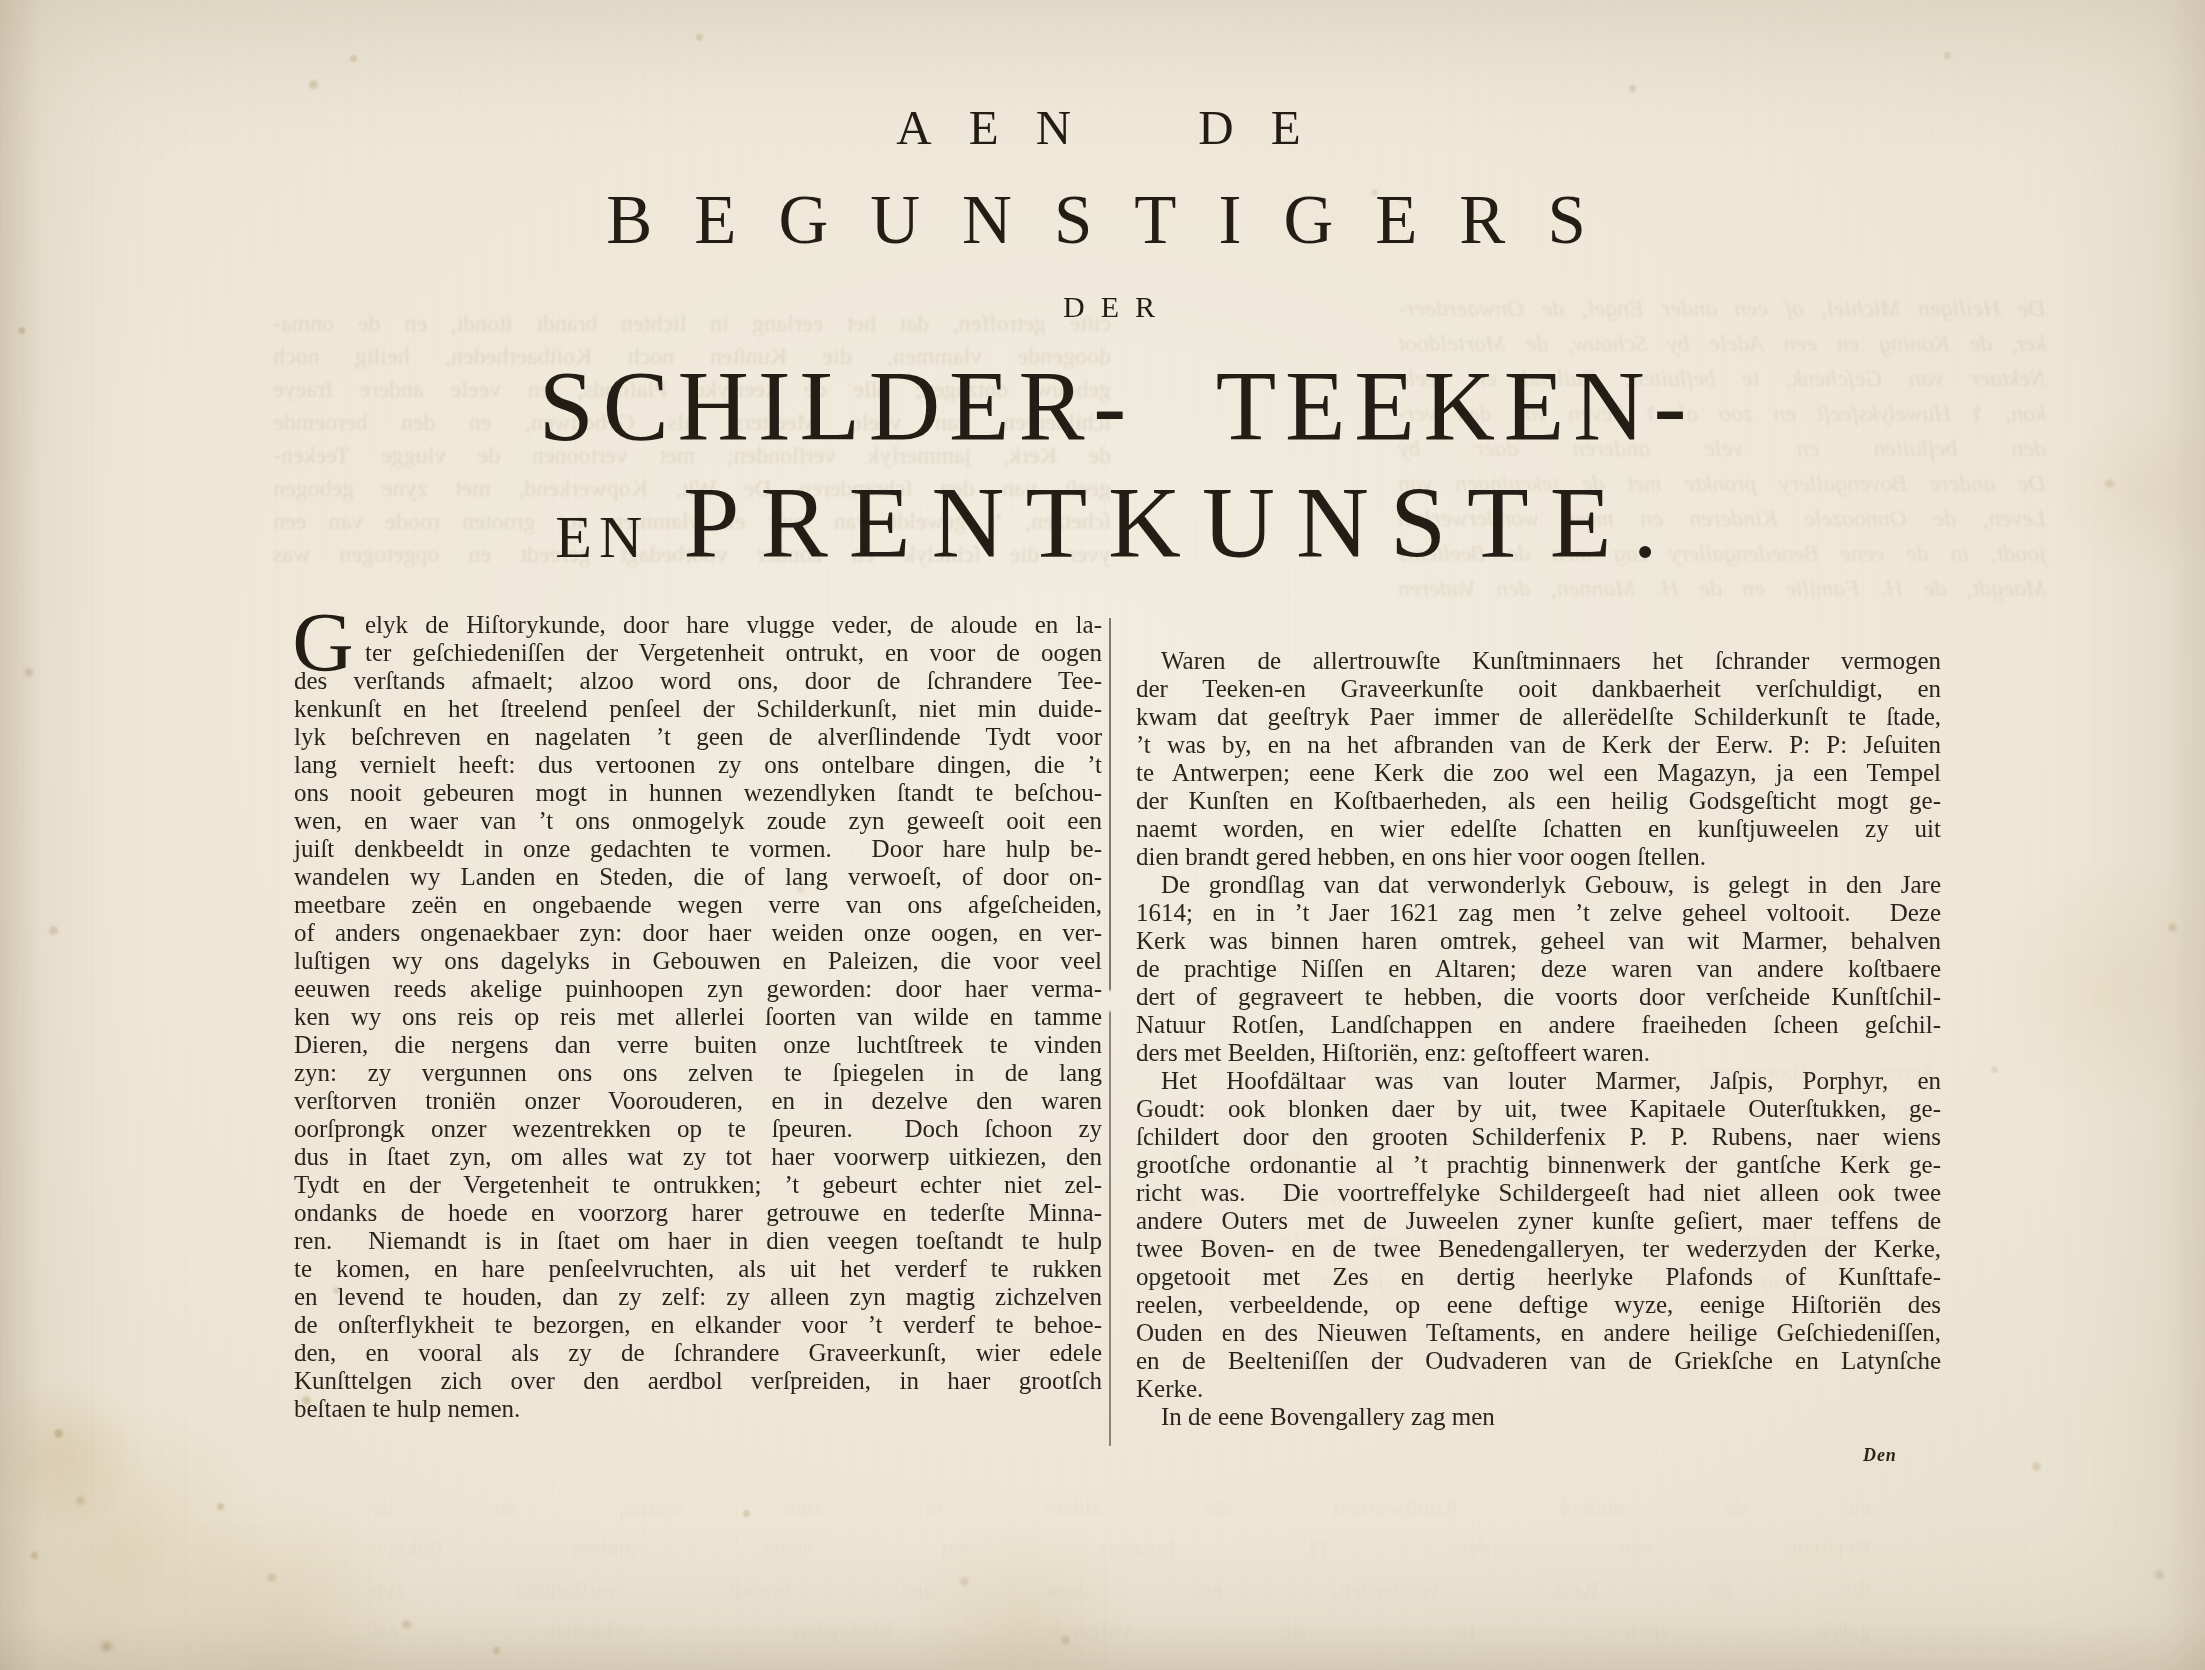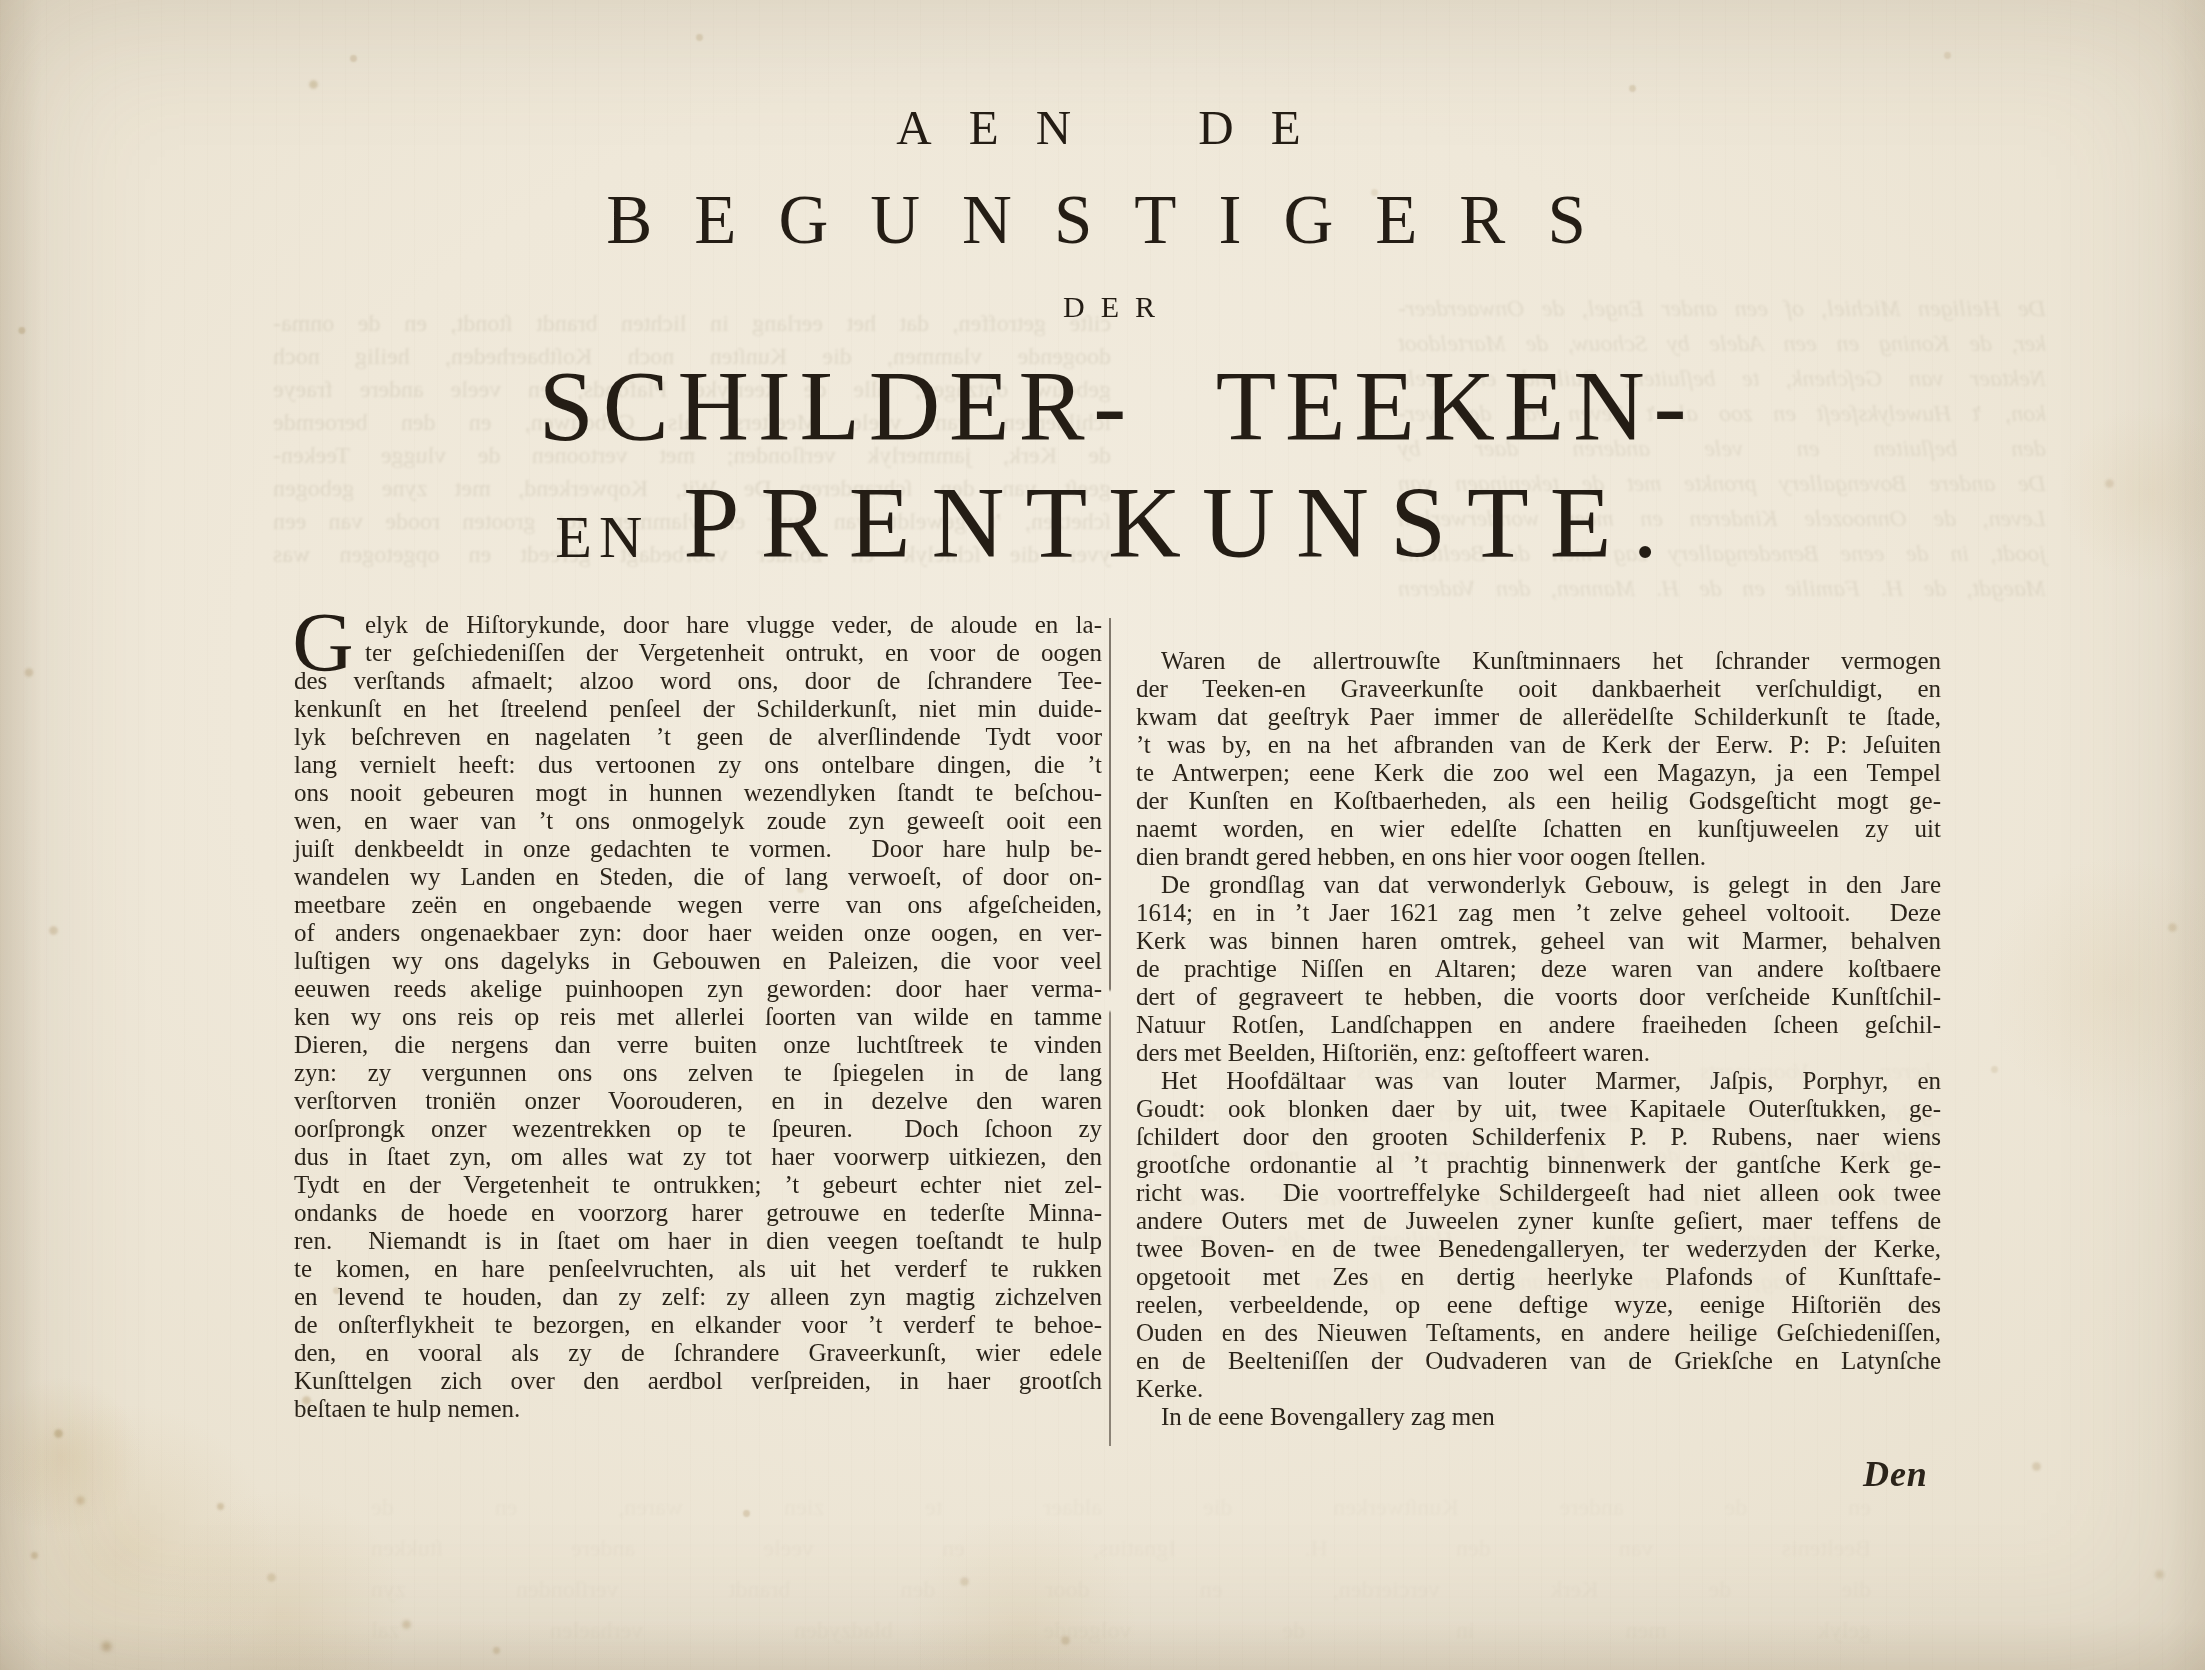--- a/index.html
+++ b/index.html
@@ -48,21 +48,21 @@
   .dropcap{position:absolute;left:-1.8px;top:-11.5px;font-size:85px;line-height:85px;color:#241d15;}
 
   .divider{
     position:absolute;left:1109px;top:618px;width:1.8px;height:828px;
     background:linear-gradient(to bottom,
       rgba(58,48,38,.62) 0px, rgba(58,48,38,.62) 371px,
       rgba(58,48,38,0) 374px, rgba(58,48,38,0) 392px,
       rgba(58,48,38,.55) 395px, rgba(58,48,38,.55) 100%);
   }
 
-  .catchword{position:absolute;left:1863px;top:1445px;font-size:36px;font-style:italic;font-weight:bold;letter-spacing:0.9px;color:#2b241a;margin-top:8px;}
+  .catchword{position:absolute;left:1863px;top:1445px;font-size:18px;font-style:italic;font-weight:bold;letter-spacing:0.9px;color:#2b241a;}
 
   
   .ghost{position:absolute;transform:scaleX(-1);filter:blur(1.1px);color:var(--ghost,#8d8268);pointer-events:none;}
   .ghost .gline{text-align:justify;text-align-last:justify;white-space:nowrap;}
   .ghost-a{left:273px;top:307px;width:838px;font-size:24px;line-height:33px;opacity:.17;}
   .ghost-b{left:1398px;top:291px;width:648px;font-size:24px;line-height:35px;font-style:italic;opacity:.15;}
   .ghost-c{left:1173px;top:1050px;width:759px;font-size:24px;line-height:42px;font-style:italic;opacity:.055;}
   .ghost-d{left:371px;top:1487px;width:1500px;font-size:24px;line-height:41px;opacity:.05;}
 
   

